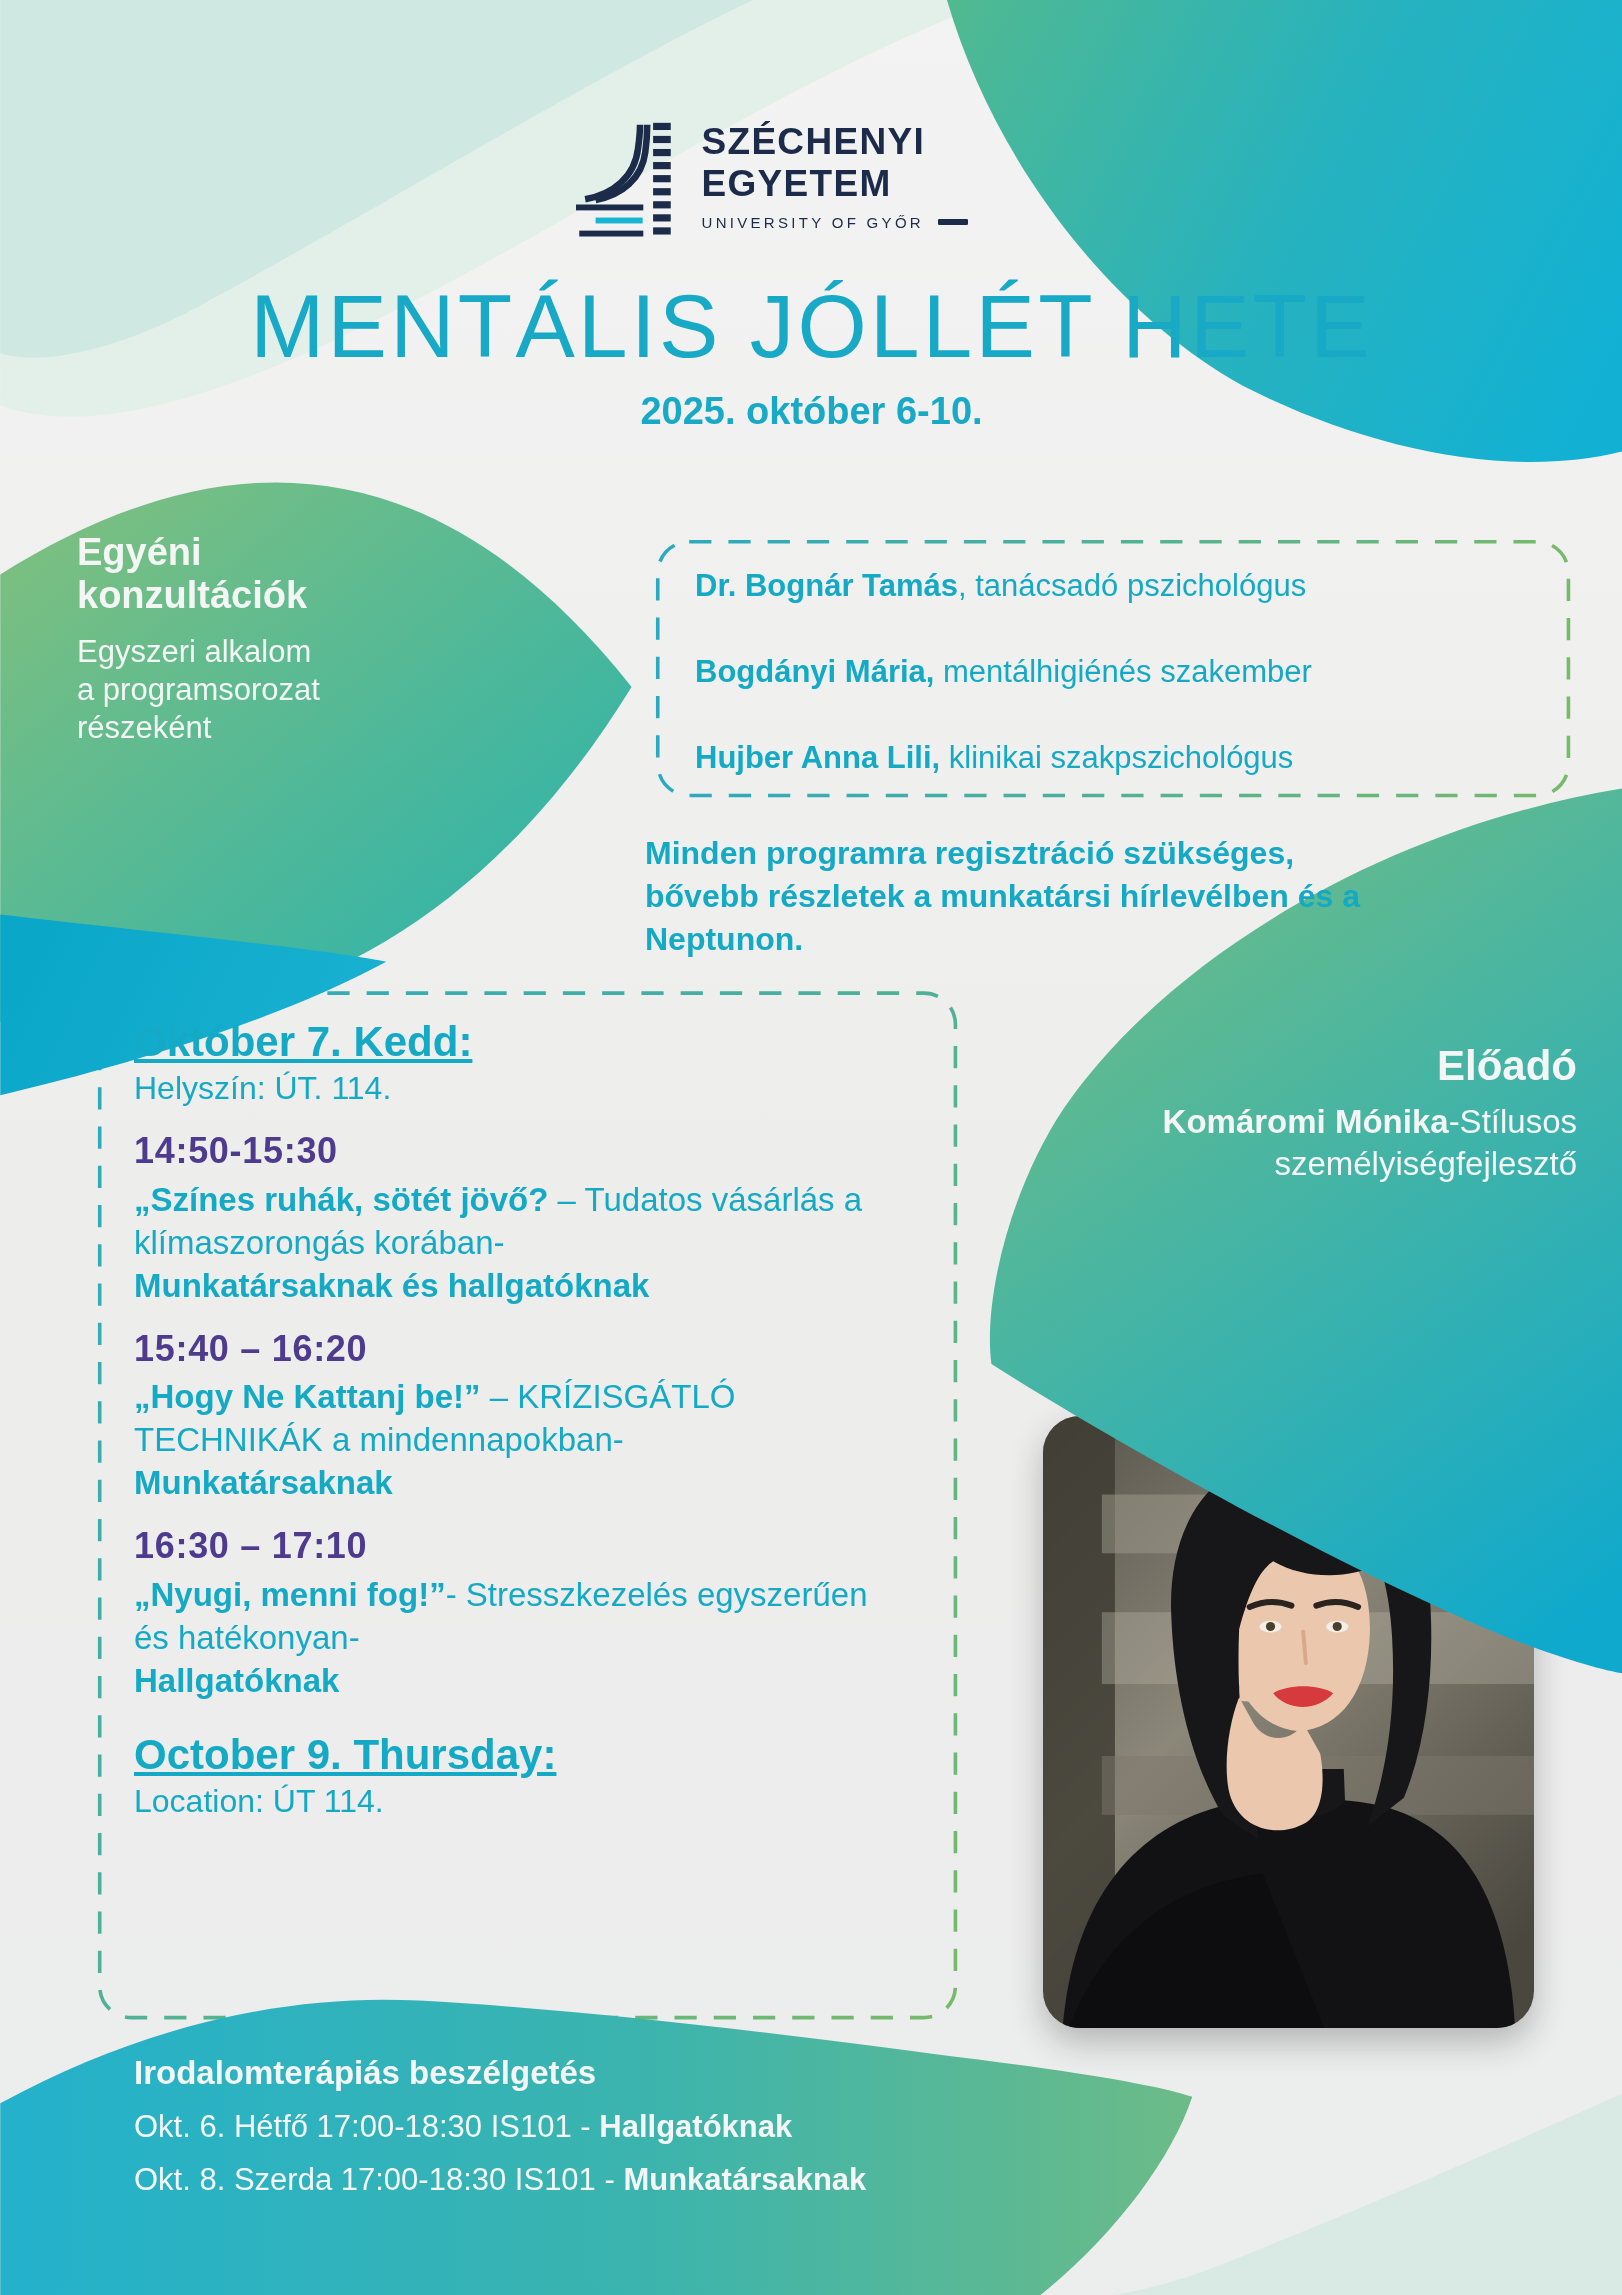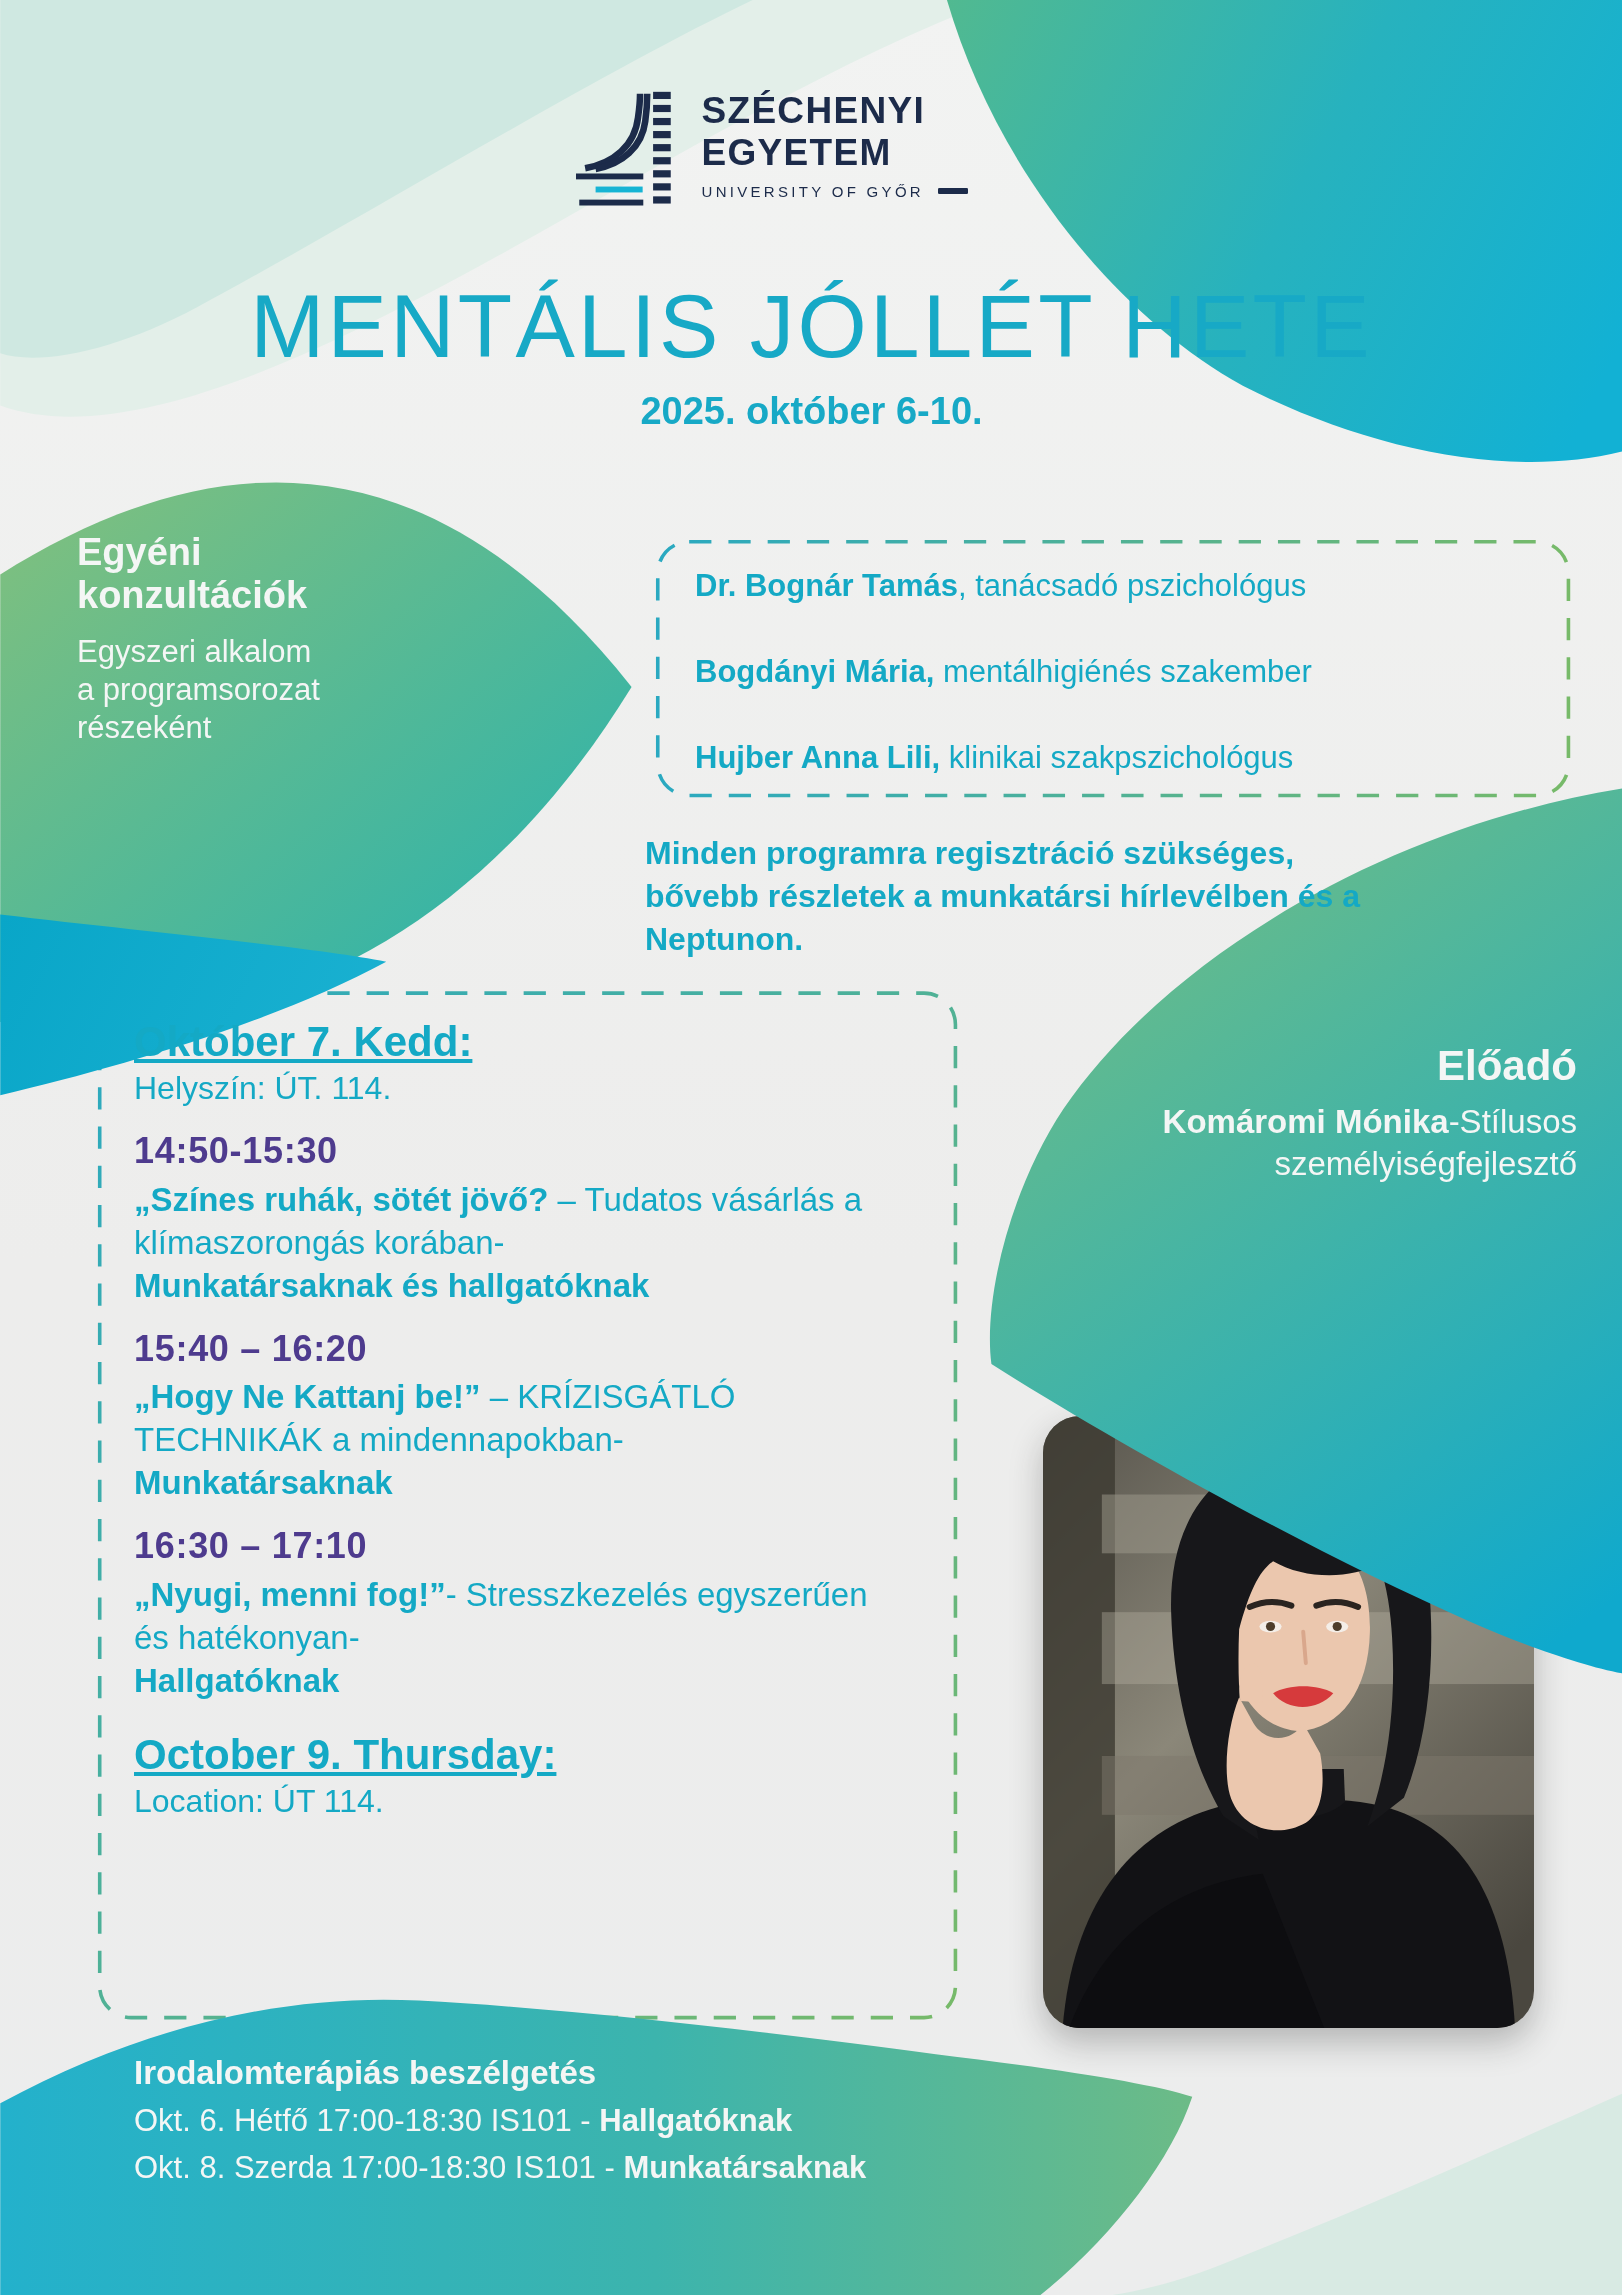--- a/index.html
+++ b/index.html
@@ -7,21 +7,21 @@
     position:relative;width:1623px;height:2295px;overflow:hidden;
     background:linear-gradient(180deg,#f2f3f2 0%,#ededec 55%,#eceded 100%);
     font-family:"Liberation Sans","DejaVu Sans",sans-serif;
   }
   svg.bglayer,svg.leaflayer{position:absolute;left:0;top:0;width:1623px;height:2295px;}
   .bglayer{z-index:0;}
   .leaflayer{z-index:2;pointer-events:none;}
   .content{position:absolute;z-index:3;}
 
   
-  .logo{left:576px;top:83px;display:flex;align-items:flex-start;gap:27.5px;}
+  .logo{left:576px;top:114px;display:flex;align-items:flex-start;gap:27.5px;}
   .logo-icon{width:98px;height:164px;}
   .logo-text{padding-top:6.5px;}
   .logo-line{font-size:37px;font-weight:700;color:#1c2b4a;letter-spacing:1.3px;line-height:42px;}
   .logo-sub{display:flex;align-items:center;margin-top:9.2px;}
   .logo-subtext{font-size:15px;font-weight:400;color:#1c2b4a;letter-spacing:3.3px;}
   .logo-dash{display:inline-block;width:30px;height:5.9px;background:#1c2b4a;border-radius:1.3px;margin-left:14.4px;}
 
   
   .title{left:0;top:275px;width:1623px;text-align:center;
     font-size:89px;font-weight:400;letter-spacing:3.3px;color:#17a9c6;}
@@ -57,21 +57,21 @@
   .speaker .label{font-size:42px;font-weight:700;line-height:47px;}
   .speaker .who{margin-top:11.8px;font-size:33px;line-height:42px;}
 
   
   .photo{position:absolute;z-index:1;left:1043px;top:1416px;width:491px;height:612px;
     border-radius:37px;overflow:hidden;box-shadow:0 14.4px 33px rgba(40,40,40,.28);}
 
   
   .footerblock{left:134px;top:2053px;width:982px;color:#f4f6f5;}
   .footerblock .ftitle{font-size:33px;font-weight:700;line-height:39px;}
-  .fline{font-size:31px;font-weight:400;line-height:37px;margin-top:10px;white-space:nowrap;}
+  .fline{font-size:31px;font-weight:400;line-height:37px;margin-top:16px;white-space:nowrap;}
 </style>
 </head>
 <body>
 
 <div class="page">
 
   <svg class="bglayer" viewBox="0 0 2480 3508" aria-hidden="true">
     <defs>
       <linearGradient id="gTopRight" x1="1350" y1="60" x2="2430" y2="620" gradientUnits="userSpaceOnUse">
         <stop offset="0" stop-color="#55ba8c"></stop>

